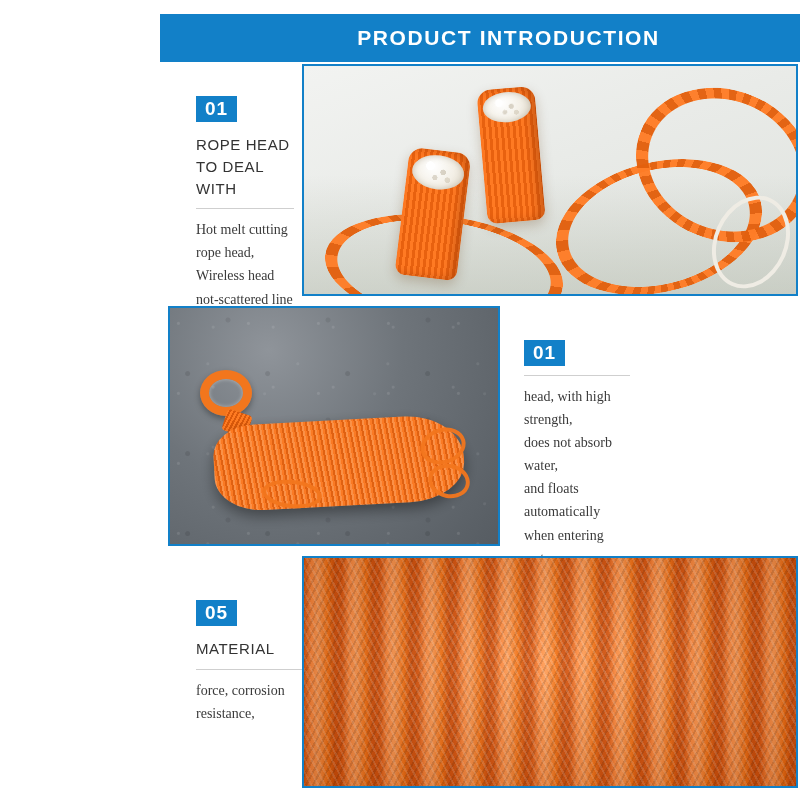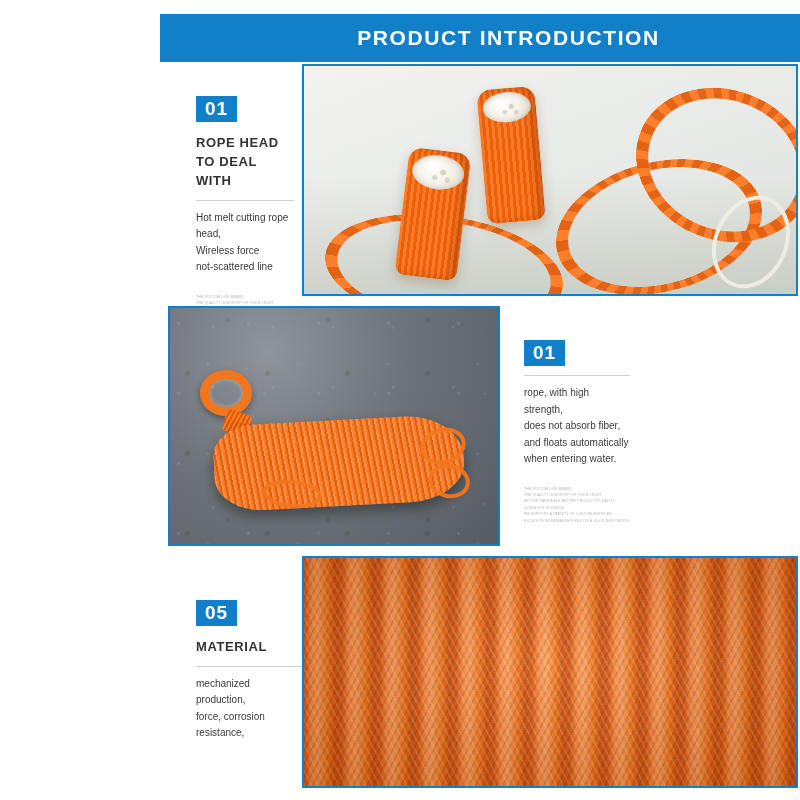--- a/index.html
+++ b/index.html
@@ -50,36 +50,37 @@
     background: #1280c8;
     color: #ffffff;
     font-size: 19px;
     font-weight: bold;
     padding: 3px 9px 4px 9px;
     letter-spacing: 1px;
     line-height: 1;
   }
   .sec-title {
     margin-top: 12px;
-    font-size: 13px;
-    font-weight: bold;
+    font-size: 15px;
+    font-weight: normal;
     color: #333333;
     letter-spacing: 0.6px;
     line-height: 1.45;
   }
   .rule {
     width: 100%;
     height: 1px;
     background: #cfcfcf;
     margin: 9px 0 9px 0;
   }
   .body-text {
-    font-size: 10px;
+    font-size: 14px;
     color: #3a3a3a;
     line-height: 1.65;
+    font-family: Liberation Serif, serif;
   }
   .fine-print {
     margin-top: 18px;
     font-size: 3.4px;
     color: #b3b3b3;
     line-height: 1.9;
     letter-spacing: 0.2px;
   }
 
   
@@ -248,21 +249,21 @@
 
   <div class="text-col" id="text1">
     <span class="num-badge">01</span>
     <div class="sec-title">
       <div>ROPE HEAD</div>
       <div>TO DEAL WITH</div>
     </div>
     <div class="rule"></div>
     <div class="body-text">
       <div>Hot melt cutting rope head,</div>
-      <div>Wireless force</div>
+      <div>Wireless head</div>
       <div>not-scattered line</div>
     </div>
     <div class="fine-print" style="white-space: pre-line;">THE BOTTOM LINE BRAND
 THE QUALITY IS WORTHY OF YOUR TRUST
 BETTER MATERIALS BETTER PRODUCTS QUALITY
 STRENGTH IS VISIBLE
 WE SUPPORT A VARIETY OF CUSTOM SERVICES
 EXQUISITE WORKMANSHIP ENJOYS A GOOD REPUTATION</div>
   </div>
 
@@ -274,22 +275,22 @@
     <div class="p2-hank"></div>
     <div class="p2-loop" style="left:250px; top:120px; width:46px; height:36px; transform:rotate(-16deg);"></div>
     <div class="p2-loop" style="left:258px; top:156px; width:42px; height:34px; transform:rotate(12deg);"></div>
     <div class="p2-loop" style="left:92px; top:172px; width:60px; height:28px; transform:rotate(6deg);"></div>
   </div>
 
   <div class="text-col" id="text2">
     <span class="num-badge">01</span>
     <div class="rule"></div>
     <div class="body-text">
-      <div>rope, with high strength,</div>
-      <div>does not absorb fiber,</div>
+      <div>head, with high strength,</div>
+      <div>does not absorb water,</div>
       <div>and floats automatically</div>
       <div>when entering water.</div>
     </div>
     <div class="fine-print" style="white-space: pre-line;">THE BOTTOM LINE BRAND
 THE QUALITY IS WORTHY OF YOUR TRUST
 BETTER MATERIALS BETTER PRODUCTS QUALITY
 STRENGTH IS VISIBLE
 WE SUPPORT A VARIETY OF CUSTOM SERVICES
 EXQUISITE WORKMANSHIP ENJOYS A GOOD REPUTATION</div>
   </div>
@@ -299,20 +300,19 @@
     <div class="p3-strands"></div>
     <div class="p3-weave"></div>
     <div class="p3-vig"></div>
   </div>
 
   <div class="text-col" id="text3">
     <span class="num-badge">05</span>
     <div class="sec-title">MATERIAL</div>
     <div class="rule"></div>
     <div class="body-text">
-      <div>mechanized production,</div>
       <div>force, corrosion resistance,</div>
 
     </div>
     
   </div>
 
 </div>
 
 </body></html>

